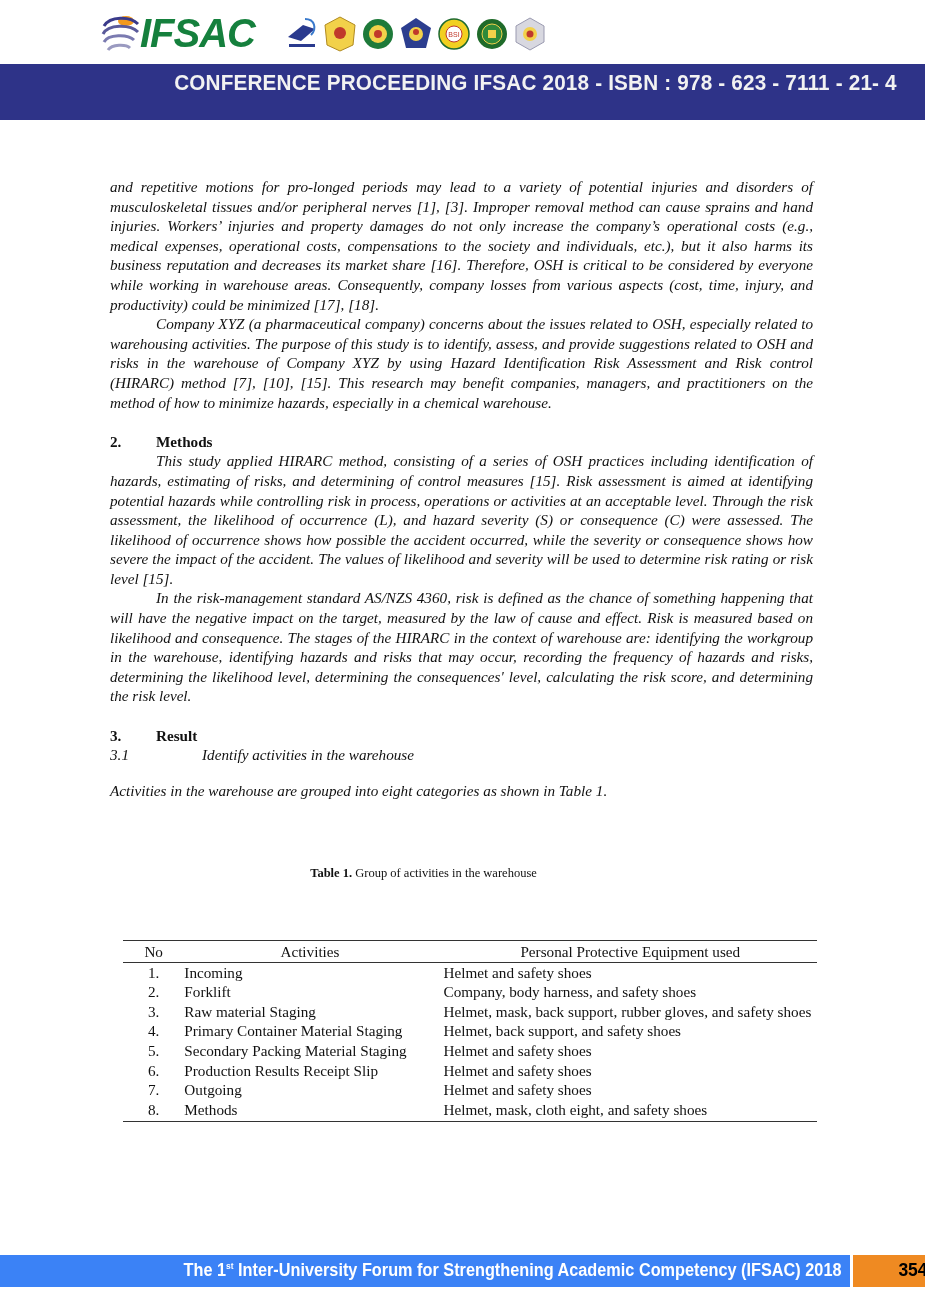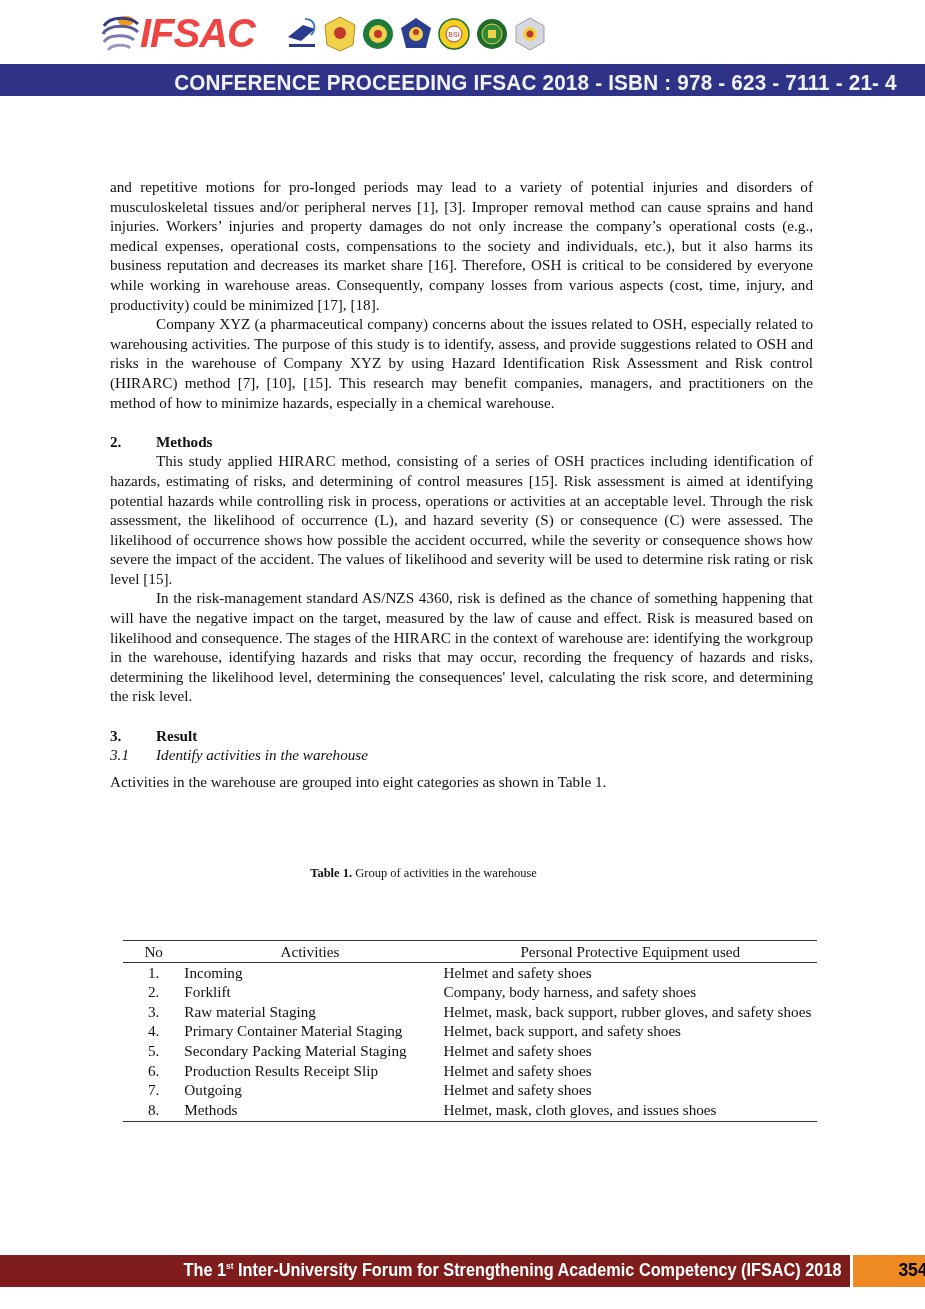--- a/index.html
+++ b/index.html
@@ -4,50 +4,50 @@
   <style>
     html, body { margin: 0; padding: 0; background: #ffffff; }
     body { width: 925px; height: 1309px; position: relative; overflow: hidden;
            font-family: "Liberation Serif", serif; color: #111; }
 
     
     .logo-row { position: absolute; left: 0; top: 0; width: 925px; height: 64px; }
     .ifsac-logo { position: absolute; left: 100px; top: 8px; height: 50px; width: 180px; }
     .ifsac-swirl { position: absolute; left: 0; top: 4px; width: 44px; height: 44px; }
     .ifsac-text { position: absolute; left: 40px; top: 2px; font-family: "Liberation Sans", sans-serif;
-                  font-style: italic; font-weight: bold; font-size: 40px; letter-spacing: -1px; color: #ef4444; line-height: 46px; }
+                  font-style: italic; font-weight: bold; font-size: 40px; letter-spacing: -1px; color: #15803d; line-height: 46px; }
     .partner-logos { position: absolute; left: 285px; top: 14px; height: 40px; display: flex; gap: 4px; align-items: center; }
     .partner-logo { width: 34px; height: 38px; }
 
-    .header-band { position: absolute; left: 0; top: 64px; width: 925px; height: 32px; background: #2e3388; }
+    .header-band { position: absolute; left: 0; top: 64px; width: 925px; height: 56px; background: #2e3388; }
     .header-title { position: absolute; right: 28px; top: 6px; font-family: "Liberation Sans", sans-serif;
                     font-weight: bold; font-size: 22px; color: #f2f2f2; letter-spacing: 0.2px; white-space: nowrap; transform: scaleX(0.94); transform-origin: right center; }
 
     
     .content { position: absolute; left: 110px; top: 177px; width: 703px; font-size: 15.2px; line-height: 19.6px; }
-    .content p { margin: 0; text-align: justify; }
+    .content p { margin: 0; text-align: justify; font-style: italic; }
     .indent { text-indent: 46px; }
     .section-heading { font-weight: bold; margin: 0; display: flex; }
     .section-num { width: 46px; display: inline-block; }
-    .subsection-heading { font-style: italic; margin: 0; display: flex; }
+    .subsection-heading { font-style: italic; margin: 0; display: flex; gap: 46px; }
     .gap { height: 19.6px; }
 
     
     .table-caption { position: absolute; left: 0; top: 866px; width: 847px; text-align: center; font-size: 12.5px; }
     .table-caption b { font-weight: bold; }
     .ppe-table { position: absolute; left: 123px; top: 892px; width: 694px; border-collapse: collapse; font-size: 15.2px; line-height: 19.6px; margin-top: 48px; }
     .ppe-table th { font-weight: normal; text-align: center; padding: 1px 0 0 0; border-top: 1px solid #333; border-bottom: 1px solid #333; }
     .ppe-table td { vertical-align: top; padding: 0; }
     .ppe-table tr.last td { border-bottom: 1px solid #333; padding-bottom: 2px; }
     .col-no { width: 62px; text-align: center; }
     .col-act { width: 254px; padding-right: 8px !important; text-align: justify; }
     .col-ppe { width: 378px; }
 
     
-    .footer-band { position: absolute; left: 0; top: 1255px; width: 850px; height: 32px; background: #7f1d1d; }
+    .footer-band { position: absolute; left: 0; top: 1255px; width: 850px; height: 32px; background: #3b82f6; }
     .footer-title { position: absolute; right: 8px; top: 5px; font-family: "Liberation Sans", sans-serif; font-weight: bold;
                     font-size: 17.5px; color: #fff; white-space: nowrap; transform: scaleX(0.93); transform-origin: right center; }
     .footer-title sup { font-size: 9px; }
     .page-box { position: absolute; left: 853px; top: 1255px; width: 72px; height: 32px; background: #ef8a22; }
     .page-number { position: absolute; left: 0; width: 72px; top: 5px; text-align: center; font-family: "Liberation Sans", sans-serif;
                    font-weight: bold; font-size: 17.5px; color: #000000; margin-left: 24px; }
   </style>
 </head>
 <body>
 
@@ -116,21 +116,21 @@
   <p class="indent">In the risk-management standard AS/NZS 4360, risk is defined as the chance of something happening that will have the negative impact on the target, measured by the law of cause and effect. Risk is measured based on likelihood and consequence. The stages of the HIRARC in the context of warehouse are: identifying the workgroup in the warehouse, identifying hazards and risks that may occur, recording the frequency of hazards and risks, determining the likelihood level, determining the consequences' level, calculating the risk score, and determining the risk level.</p>
   <div class="gap"></div>
   <div class="section-heading">
     <span class="section-num">3.</span>
     <span>Result</span>
   </div>
   <div class="subsection-heading">
     <span class="section-num">3.1</span>
     <span>Identify activities in the warehouse</span>
   </div>
-  <p style="margin-top:7px">Activities in the warehouse are grouped into eight categories as shown in Table 1.</p>
+  <p style="margin-top:16px">Activities in the warehouse are grouped into eight categories as shown in Table 1.</p>
 </div>
 
 <div class="table-caption">
   <b>Table 1.</b><span> Group of activities in the warehouse</span>
 </div>
 
 <table class="ppe-table">
   <thead>
     <tr>
       <th class="col-no">No</th>
@@ -170,21 +170,21 @@
       <td class="col-ppe">Helmet and safety shoes</td>
     </tr>
     <tr>
       <td class="col-no">7.</td>
       <td class="col-act">Outgoing</td>
       <td class="col-ppe">Helmet and safety shoes</td>
     </tr>
     <tr class="last">
       <td class="col-no">8.</td>
       <td class="col-act">Methods</td>
-      <td class="col-ppe">Helmet, mask, cloth gloves, and issues shoes</td>
+      <td class="col-ppe">Helmet, mask, cloth eight, and safety shoes</td>
     </tr>
   </tbody>
 </table>
 
 <div class="footer-band">
   <div class="footer-title"><span>The 1</span><sup>st</sup><span> Inter-University Forum for Strengthening Academic Competency (IFSAC) 2018</span></div>
 </div>
 <div class="page-box">
   <div class="page-number">354</div>
 </div>

